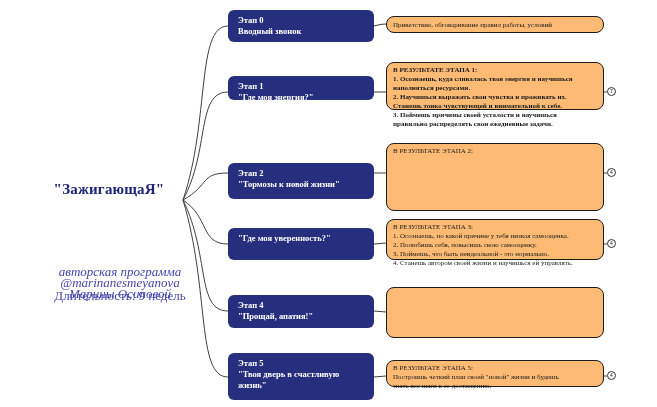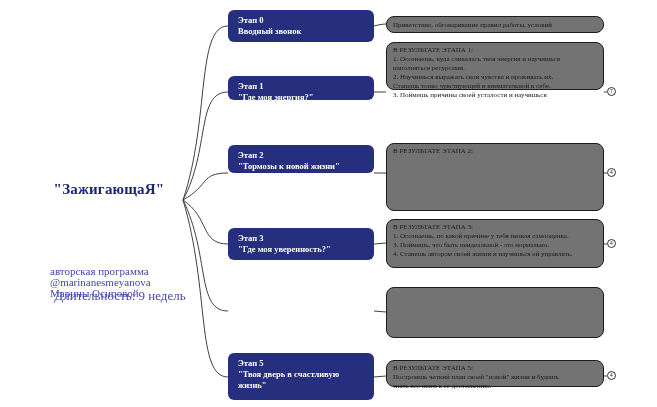--- a/index.html
+++ b/index.html
@@ -7,35 +7,35 @@
     width:657px;height:407px;position:relative;background:#ffffff;
     font-family:"Liberation Serif", serif;overflow:hidden;
   }
   #canvas{position:absolute;left:0;top:0;width:657px;height:407px;}
   svg.connectors{position:absolute;left:0;top:0;width:657px;height:407px;z-index:1;}
   .root-title{
     position:absolute;left:38px;top:181px;width:142px;text-align:center;
     font-weight:bold;font-size:15px;color:#1d2378;z-index:2;letter-spacing:.2px;
   }
   .author-block{
-    position:absolute;left:50px;top:266px;width:140px;text-align:left;
-    font-size:11px;line-height:11px;color:#4646b0;z-index:2;
+    position:absolute;left:50px;top:266px;width:140px;text-align:center;
+    font-size:13px;line-height:11px;color:#4646b0;z-index:2;font-style:italic;
   }
   .duration{
     position:absolute;left:50px;top:288px;width:140px;text-align:center;
     font-size:13px;color:#4646b0;z-index:2;
   }
   .stage-box{
     position:absolute;left:228px;width:146px;box-sizing:border-box;
     background:#262f7e;border-radius:6px;color:#ffffff;z-index:2;
     padding:5px 8px 4px 10px;font-weight:bold;font-size:8.5px;line-height:11px;
   }
   .result-box{
     position:absolute;left:386px;width:218px;box-sizing:border-box;
-    background:#737373;border:1.2px solid #1c1c1c;border-radius:8px;
+    background:#fdba74;border:1.2px solid #1c1c1c;border-radius:8px;
     color:#1a1a1a;z-index:2;padding:3px 6px;font-size:7px;line-height:9px;
   }
   .result-box .heading:empty{display:none;}
   .badge{
     position:absolute;left:607px;width:9px;height:9px;box-sizing:border-box;
     border:0.9px solid #333;border-radius:50%;background:#fff;z-index:2;
     font-size:5px;line-height:7px;text-align:center;color:#222;
     font-family:"Liberation Sans", sans-serif;
   }
 </style>
@@ -74,56 +74,61 @@
   <div class="duration">Длительность: 9 недель</div>
 
   <div class="stage-box" style="top:10px;height:32px;">
     <div>Этап 0</div>
     <div>Вводный звонок</div>
   </div>
   <div class="stage-box" style="top:76px;height:24px;">
     <div>Этап 1</div>
     <div>"Где моя энергия?"</div>
   </div>
-  <div class="stage-box" style="top:145px;height:28px;">
+  <div class="stage-box" style="top:163px;height:36px;">
     <div>Этап 2</div>
     <div>"Тормозы к новой жизни"</div>
   </div>
   <div class="stage-box" style="top:228px;height:32px;">
-    <div>Этап 3</div>
     <div>"Где моя уверенность?"</div>
+  </div>
+  <div class="stage-box" style="top:295px;height:33px;">
+    <div>Этап 4</div>
+    <div>"Прощай, апатия!"</div>
   </div>
   <div class="stage-box" style="top:353px;height:47px;">
     <div>Этап 5</div>
     <div>"Твоя дверь в счастливую жизнь"</div>
   </div>
 
   <div class="result-box" style="top:16px;height:17px;padding-top:4px;">
 
     <div>
         <div>Приветствие, обговаривание правил работы, условий</div>
       </div>
   </div>
-  <div class="result-box" style="top:42px;height:48px;">
+  <div class="result-box" style="top:62px;height:48px;font-weight:bold;">
     <div class="heading">В РЕЗУЛЬТАТЕ ЭТАПА 1:</div>
     <div>
         <div>1. Осознаешь, куда сливалась твоя энергия и научишься</div>
         <div>наполняться ресурсами.</div>
         <div>2. Научишься выражать свои чувства и проживать их.</div>
         <div>Станешь тонко чувствующей и внимательной к себе.</div>
         <div>3. Поймешь причины своей усталости и научишься</div>
+        <div>правильно распределять свои ежедневные задачи.</div>
       </div>
   </div>
   <div class="result-box" style="top:143px;height:68px;">
     <div class="heading">В РЕЗУЛЬТАТЕ ЭТАПА 2:</div>
   </div>
-  <div class="result-box" style="top:219px;height:49px;">
+  <div class="result-box" style="top:219px;height:41px;">
     <div class="heading">В РЕЗУЛЬТАТЕ ЭТАПА 3:</div>
     <div>
         <div>1. Осознаешь, по какой причине у тебя низкая самооценка.</div>
+        <div>2. Полюбишь себя, повысишь свою самооценку.</div>
         <div>3. Поймешь, что быть неидеальной - это нормально.</div>
         <div>4. Станешь автором своей жизни и научишься ей управлять.</div>
       </div>
   </div>
   <div class="result-box" style="top:287px;height:51px;">
 
     <div></div>
   </div>
   <div class="result-box" style="top:360px;height:27px;">
     <div class="heading">В РЕЗУЛЬТАТЕ ЭТАПА 5:</div>

